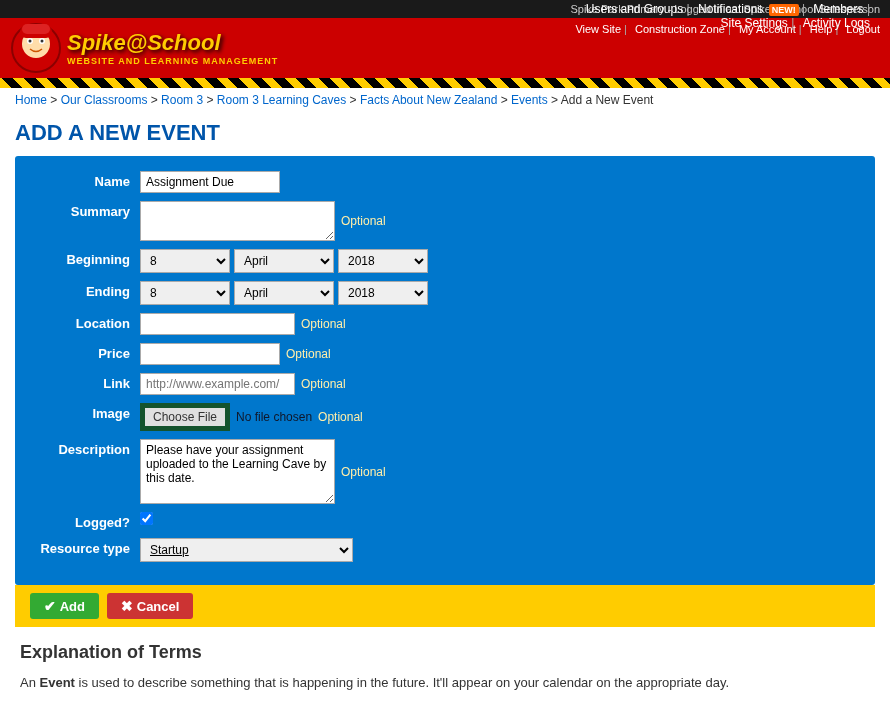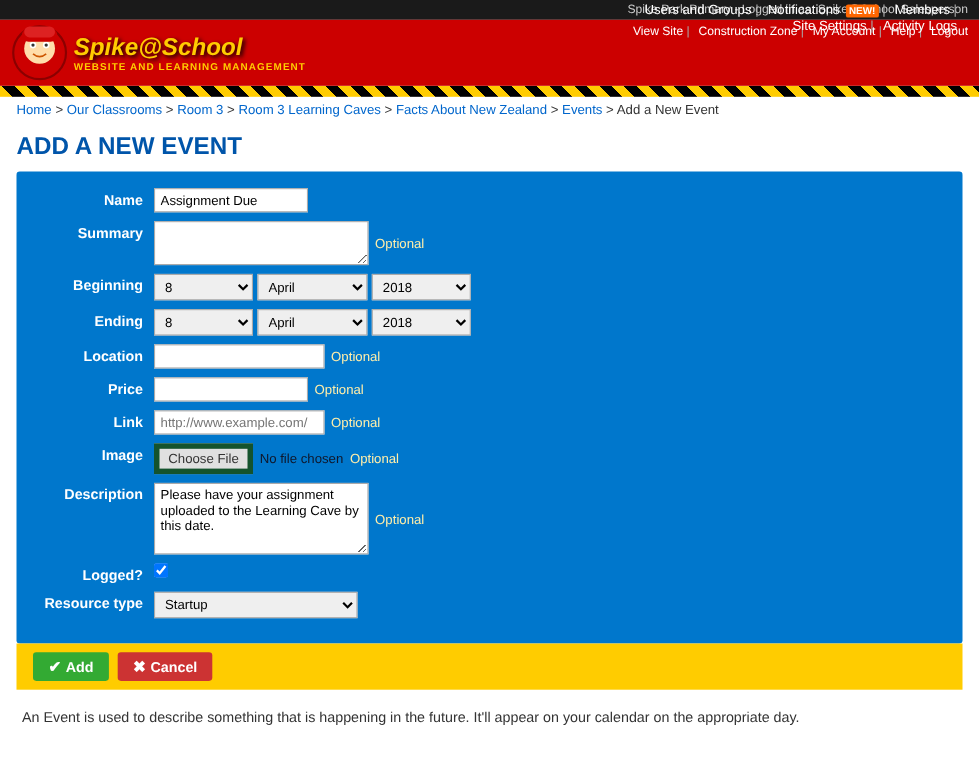--- a/index.html
+++ b/index.html
@@ -230,21 +230,21 @@
       font-size: 18px;
       font-weight: bold;
       margin-bottom: 10px;
       color: #333;
     }
     .explanation p {
       font-size: 13px;
       margin-bottom: 10px;
       line-height: 1.5;
     }
-    .explanation p strong { font-weight: normal; }
+    .explanation p strong { font-weight: bold; }
 
     
     .mascot-svg {
       width: 52px; height: 52px;
     }
   </style>
 </head>
 <body>
 
 <div class="top-bar">
@@ -424,38 +424,39 @@
   <div class="form-row">
     <div class="form-label">Logged?</div>
     <div class="form-field checkbox-field">
       <input type="checkbox" checked="" style="">
     </div>
   </div>
 
   <div class="form-row">
     <div class="form-label">Resource type</div>
     <div class="form-field">
-      <select class="resource-select" style="width:185px;">
+      <select class="resource-select" style="width:213px;text-decoration:underline;">
         <option selected="">Startup</option>
         <option>Normal</option>
       </select>
     </div>
   </div>
 
 </div>
 
 <div class="action-bar">
   <button class="btn-add">
     <span style="font-size:14px;">✔</span>
     <span>Add</span>
   </button>
   <button class="btn-cancel">
     <span style="font-size:14px;">✖</span>
     <span>Cancel</span>
   </button>
 </div>
 
 <div class="explanation">
+  <h2>Explanation of Terms</h2>
   <p>
     An <strong>Event</strong> is used to describe something that is happening in the future. It'll appear on your calendar on the appropriate day.
   </p>
 
 </div>
 
 </body></html>

